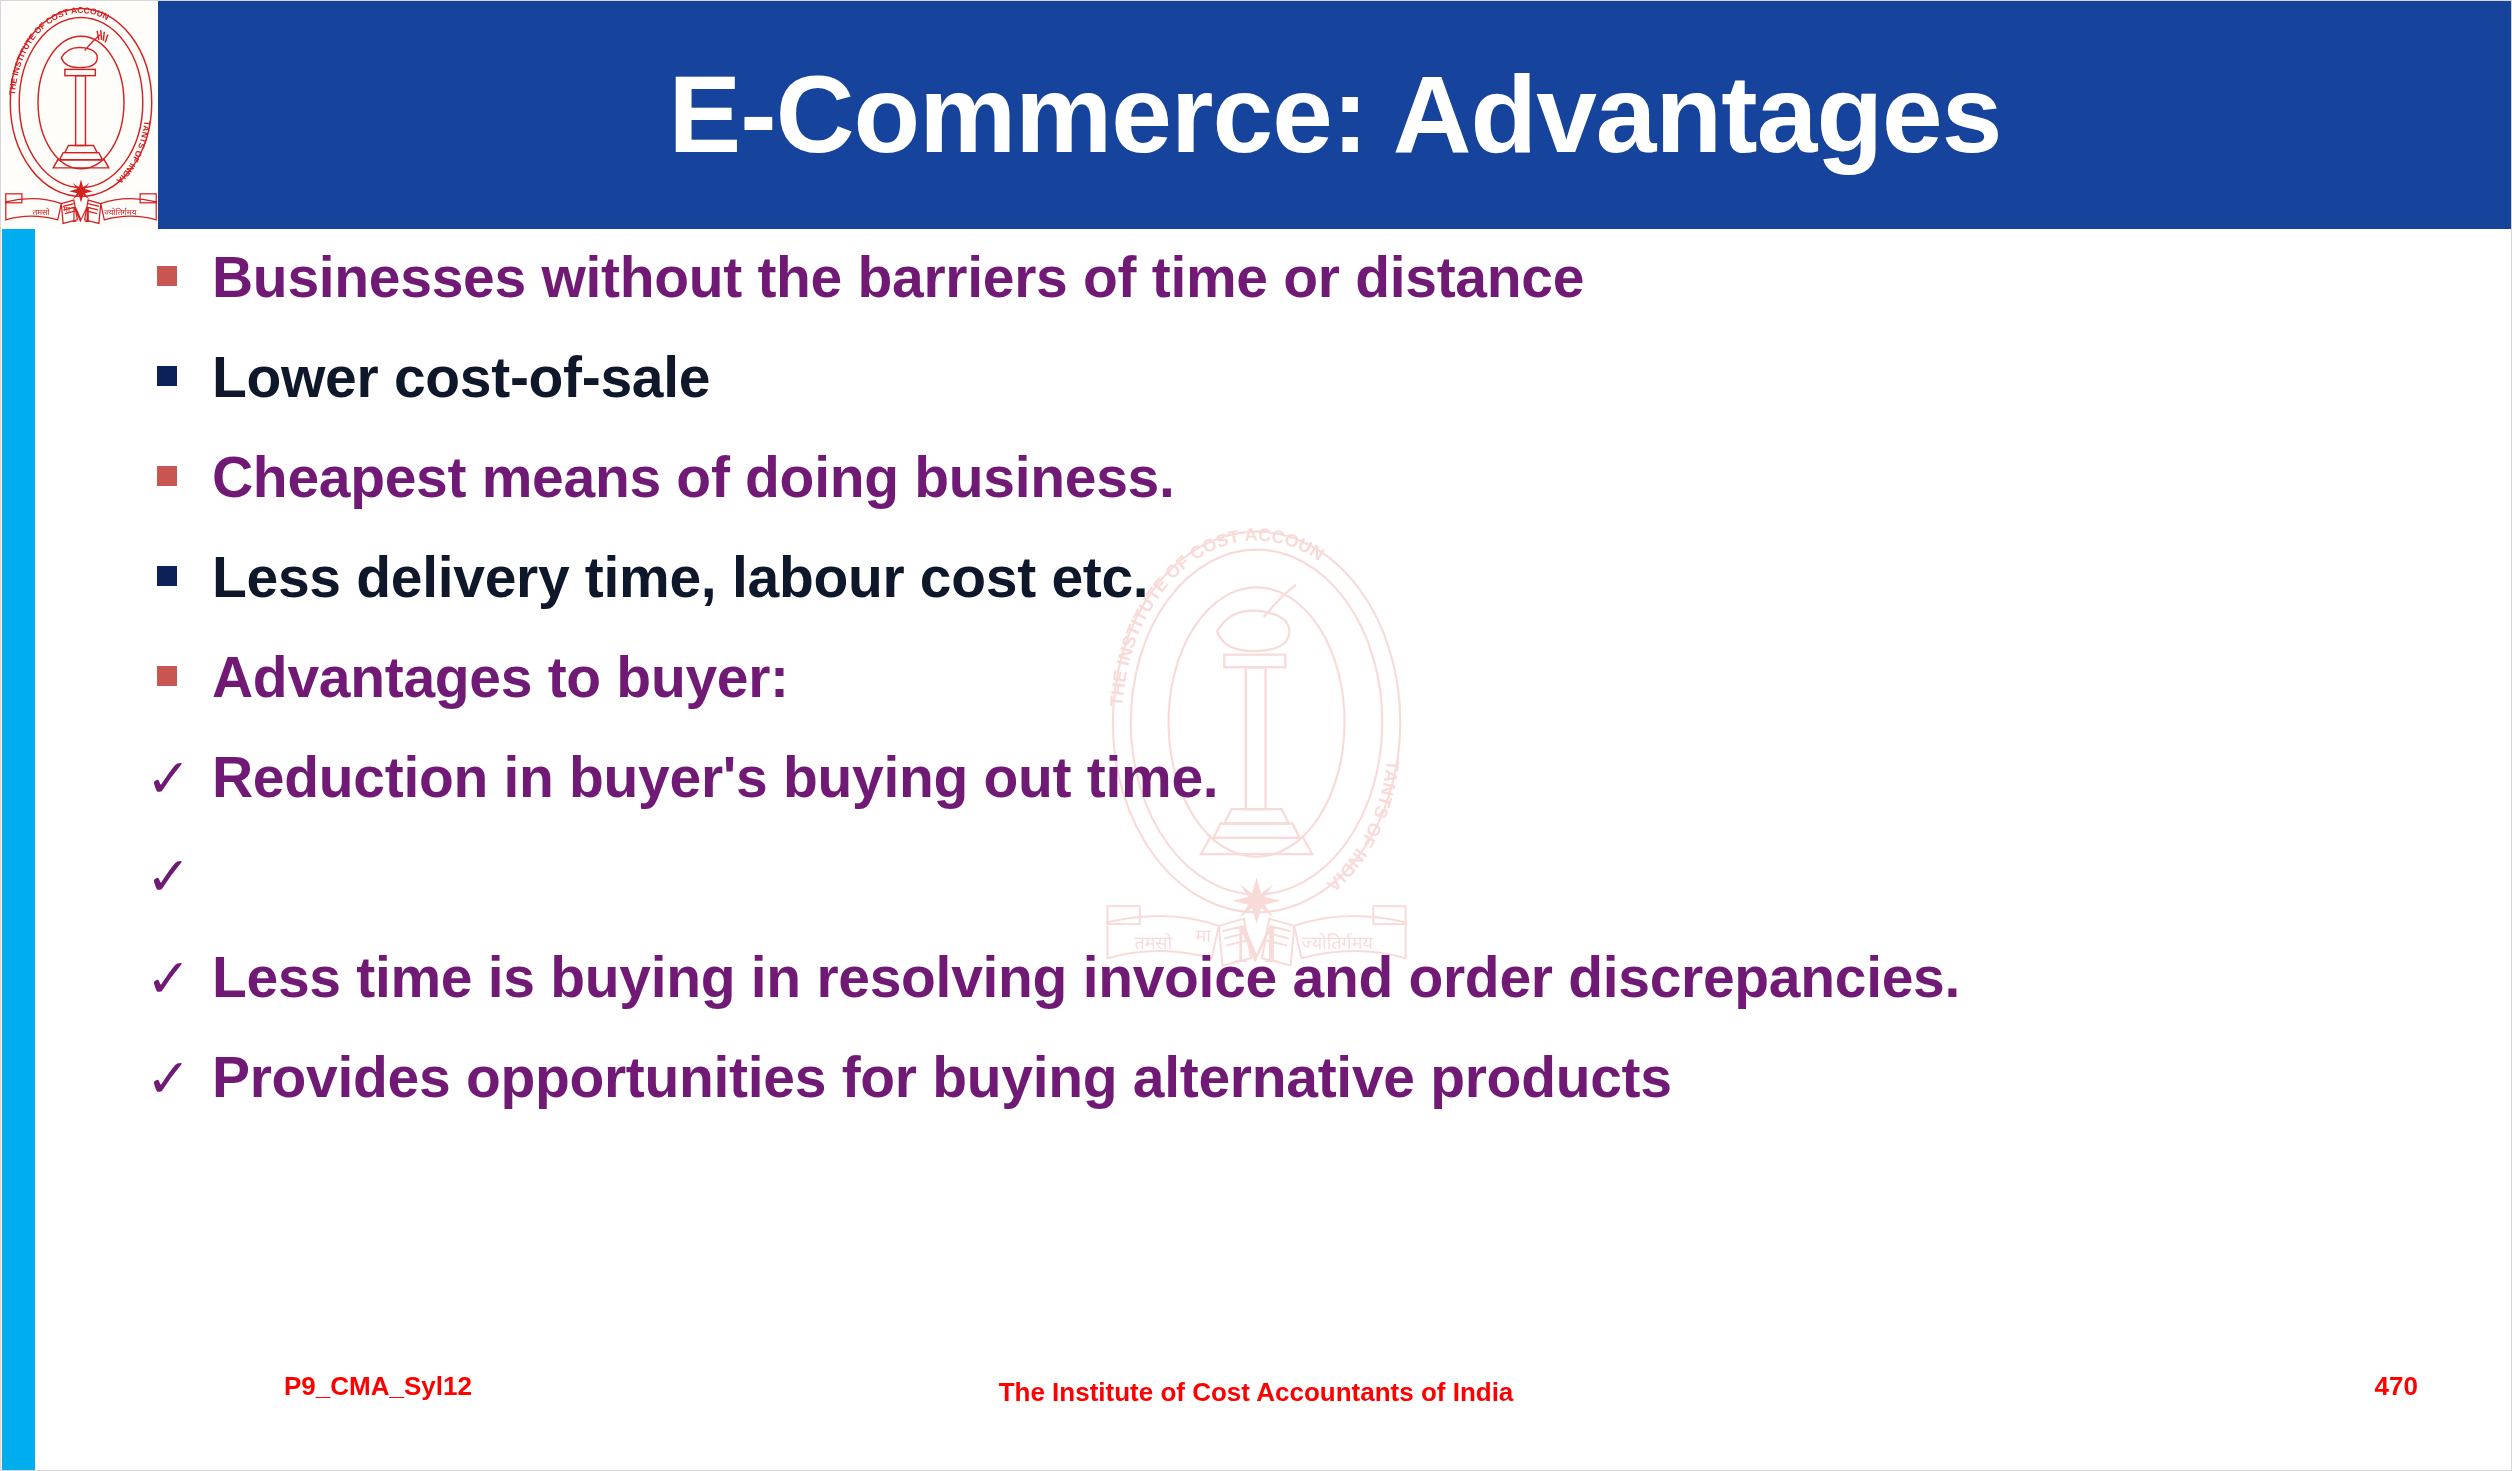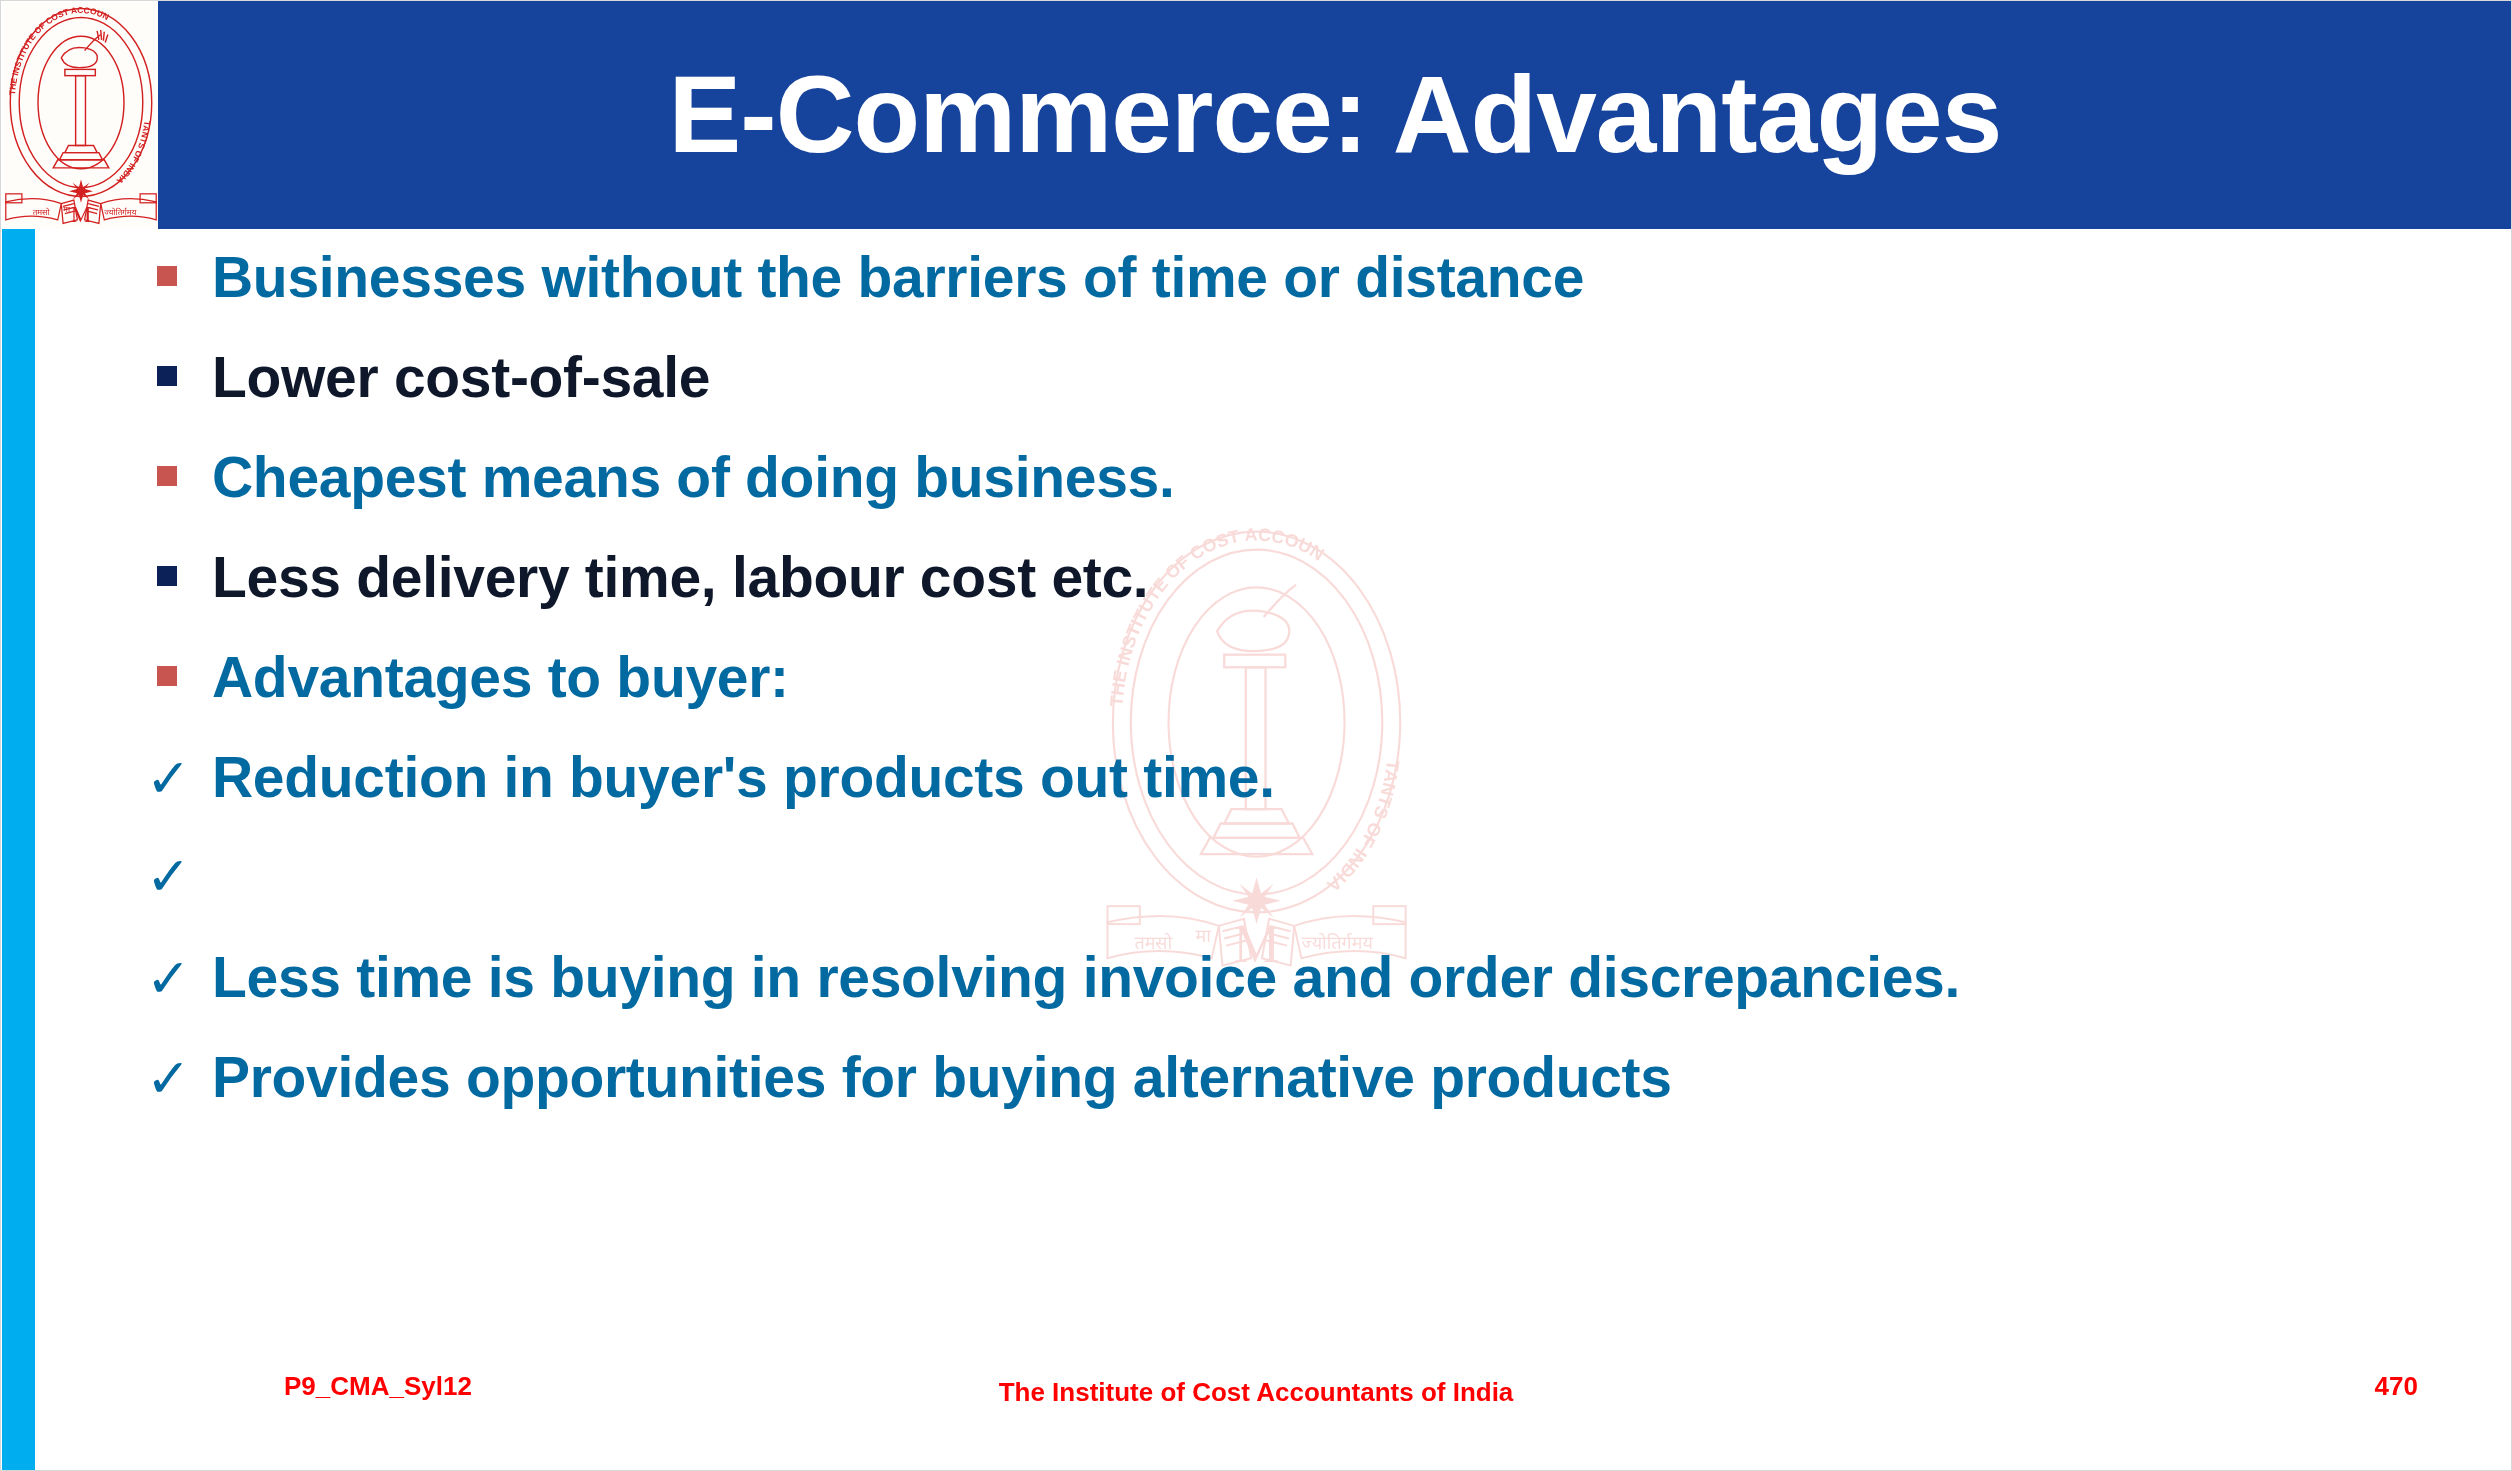--- a/index.html
+++ b/index.html
@@ -129,21 +129,21 @@
     line-height: 1;
     position: relative;
     top: 0px;
   }
   .btext {
     font-size: 57px;
     font-weight: bold;
     line-height: 1;
     letter-spacing: -0.3px;
   }
-  .red  { color: #0369a1; }
+  .red  { color: #701a75; }
   .navy { color: #0f172a; }
   .sq.red  { background: #C85550; }
   .sq.navy { background: #0B2158; }
 
   
   .footer {
     position: absolute;
     left: 0;
     top: 1371px;
     width: 2512px;
@@ -311,21 +311,21 @@
       <span class="marker">
           <span class="sq red"></span>
         </span>
       <span class="btext red">Advantages to buyer:</span>
     </div>
 
     <div class="bullet-row">
       <span class="marker">
           <span class="tick red">✓</span>
         </span>
-      <span class="btext red">Reduction in buyer's products out time.</span>
+      <span class="btext red">Reduction in buyer's buying out time.</span>
     </div>
 
     <div class="bullet-row">
       <span class="marker">
           <span class="tick red">✓</span>
         </span>
     </div>
 
     <div class="bullet-row">
       <span class="marker">

